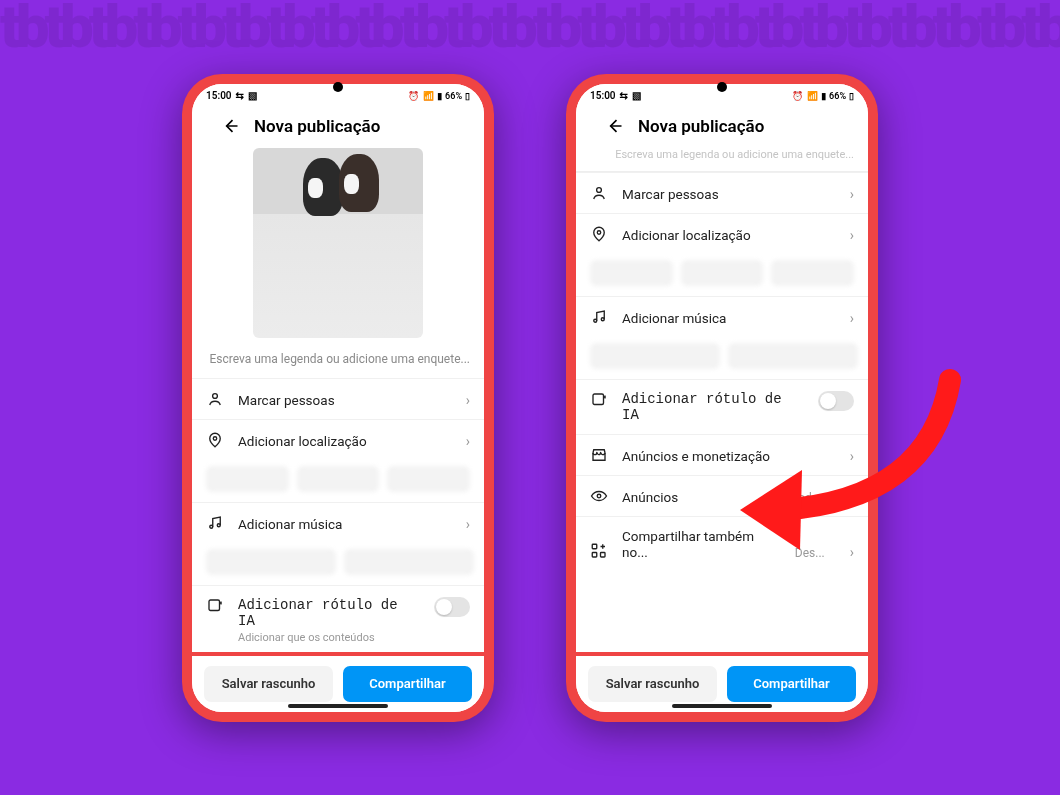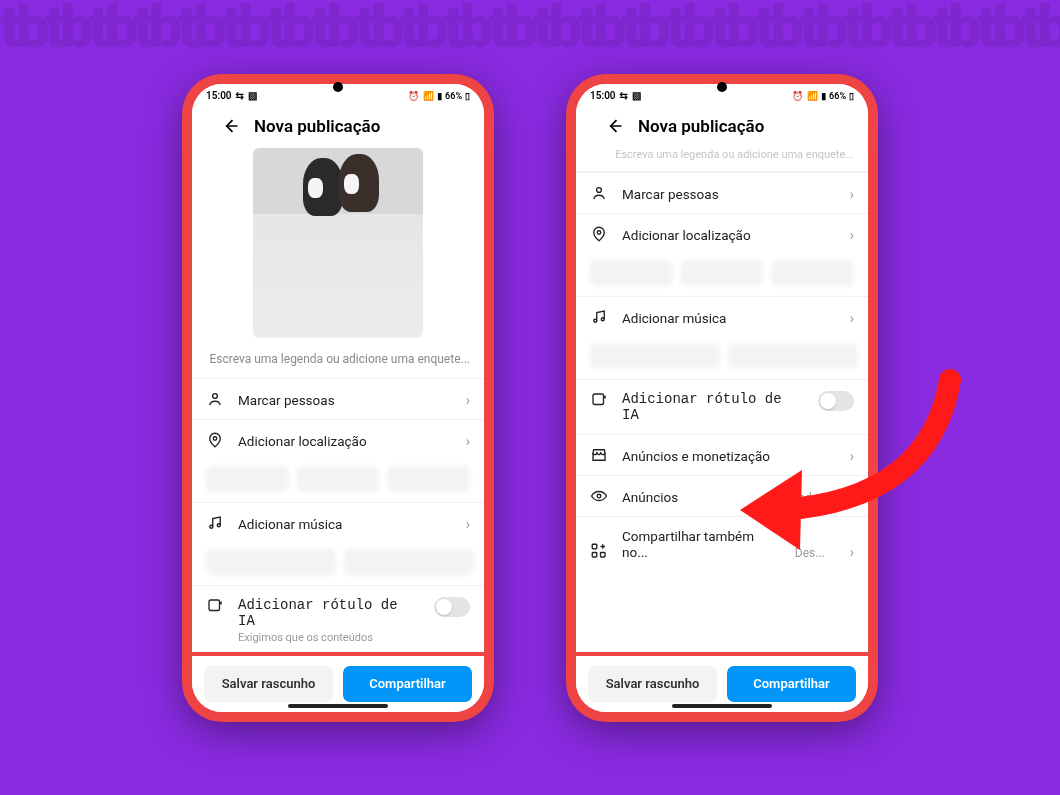--- a/index.html
+++ b/index.html
@@ -289,21 +289,21 @@
 
       <div class="row ai-row">
         <div class="row-icon">
           <svg viewBox="0 0 24 24" width="18" height="18" fill="none" stroke="#222" stroke-width="1.8">
               <rect x="4" y="4" width="14" height="14" rx="2"></rect>
               <path d="M18 8h3M20 6v4"></path>
             </svg>
         </div>
         <div class="ai-text">
           <div class="ai-title">Adicionar rótulo de IA</div>
-          <div class="ai-sub">Exigimos que os conteúdos</div>
+          <div class="ai-sub">Adicionar que os conteúdos</div>
         </div>
         <div class="toggle"></div>
       </div>
     </div>
 
     <div class="footer">
       <div class="btn btn-secondary">Salvar rascunho</div>
       <div class="btn btn-primary">Compartilhar</div>
     </div>
     <div class="home-bar"></div>

